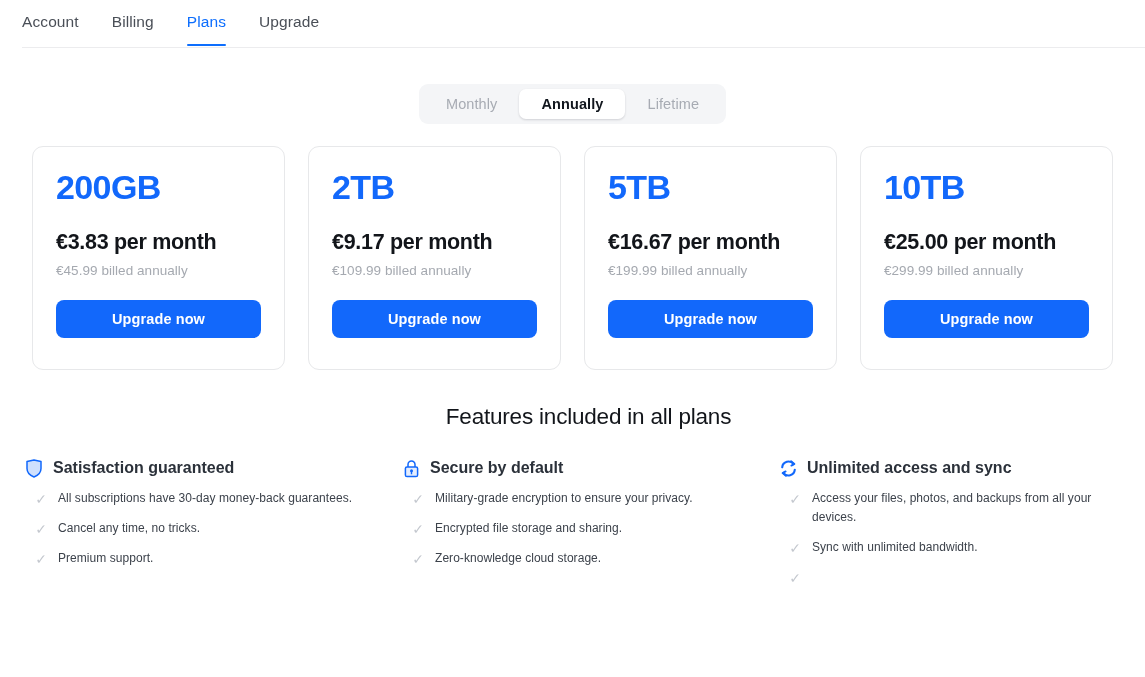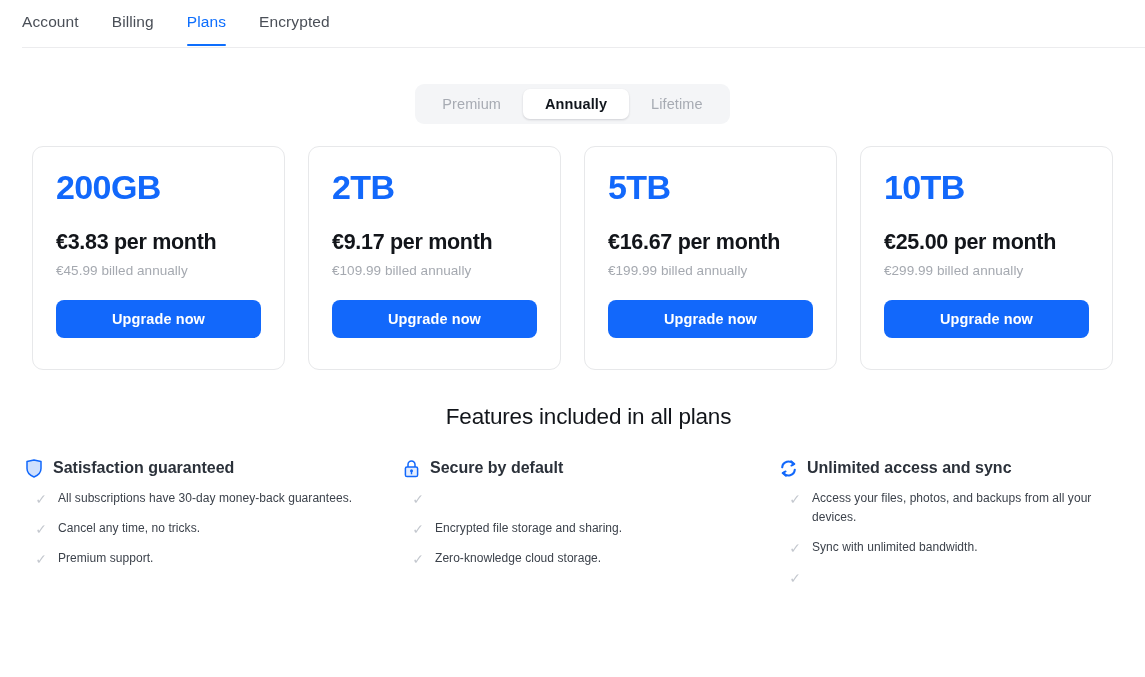--- a/index.html
+++ b/index.html
@@ -230,29 +230,29 @@
       <div class="tab">
         <span>Account</span>
       </div>
       <div class="tab">
         <span>Billing</span>
       </div>
       <div class="tab active">
         <span>Plans</span>
       </div>
       <div class="tab">
-        <span>Encrypted</span>
+        <span>Upgrade</span>
       </div>
     </div>
     <div class="tab-divider"></div>
   </div>
 
   <div class="toggle-wrap">
     <div class="segmented">
-      <button class="seg-btn">Premium</button>
+      <button class="seg-btn">Monthly</button>
       <button class="seg-btn selected">Annually</button>
       <button class="seg-btn">Lifetime</button>
     </div>
   </div>
 
   <div class="cards">
 
     <div class="card">
       <div class="card-size">200GB</div>
       <div class="card-price">€3.83 per month</div>
@@ -320,20 +320,21 @@
             <rect x="2.4" y="8" width="12.2" height="9.6" rx="1.6" fill="#e4edfe" stroke="#1268fb" stroke-width="1.5"></rect>
             <circle cx="8.5" cy="11.8" r="1.5" fill="#1268fb"></circle>
             <rect x="7.8" y="12.3" width="1.4" height="3" fill="#1268fb"></rect>
           </svg>
         </span>
         <span class="ftitle">Secure by default</span>
       </div>
       <ul class="flist">
         <li class="fitem">
           <span class="check">✓</span>
+          <span class="fitem-text">Military-grade encryption to ensure your privacy.</span>
         </li>
         <li class="fitem">
           <span class="check">✓</span>
           <span class="fitem-text">Encrypted file storage and sharing.</span>
         </li>
         <li class="fitem">
           <span class="check">✓</span>
           <span class="fitem-text">Zero-knowledge cloud storage.</span>
         </li>
       </ul>

